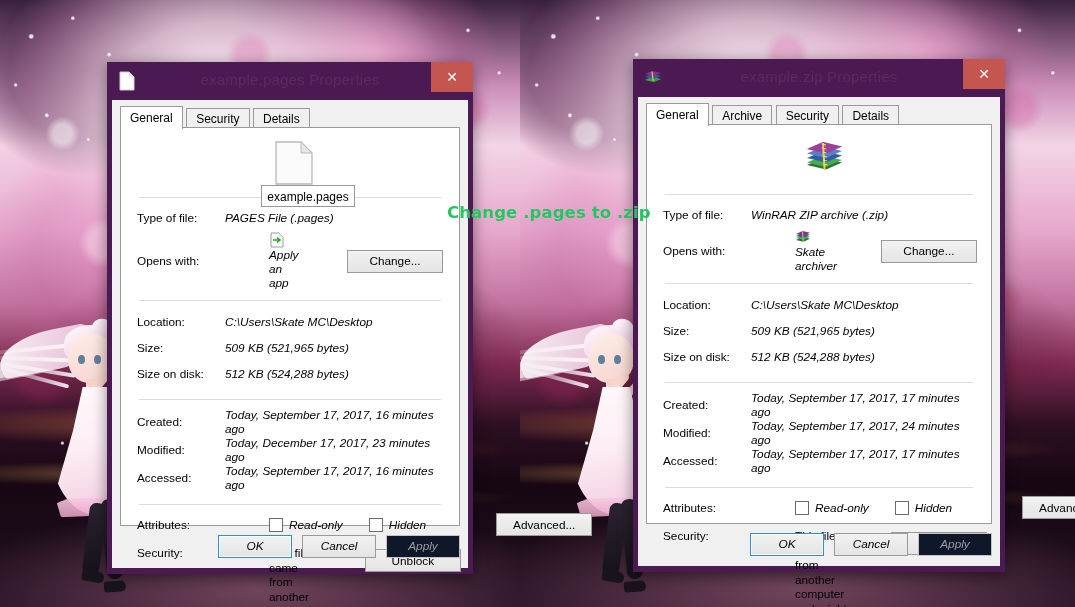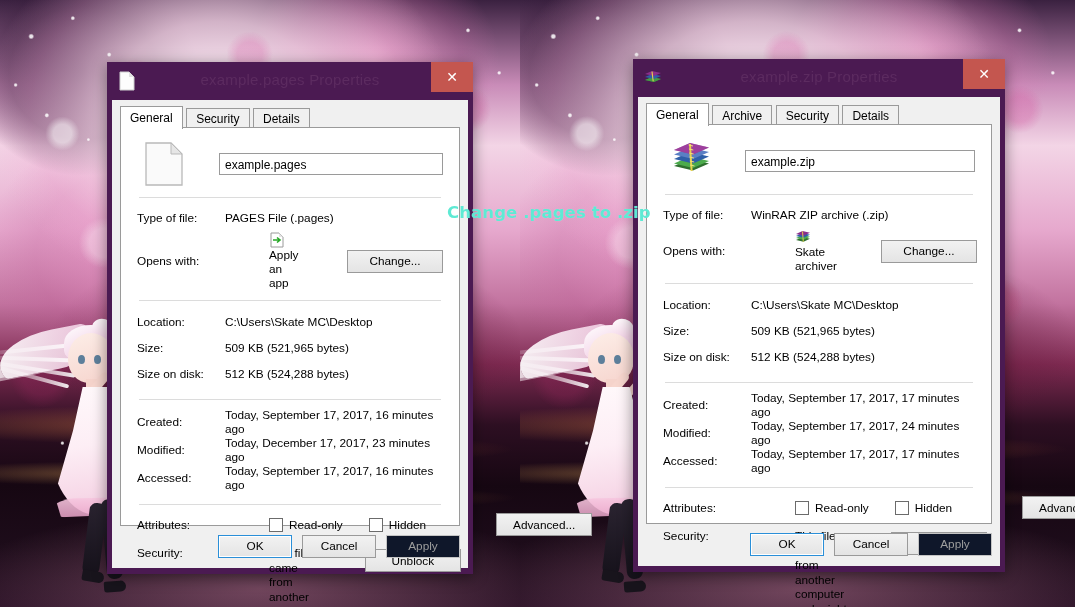--- a/index.html
+++ b/index.html
@@ -122,21 +122,21 @@
   .c-leg.a{left:92px;top:186px;width:17px;height:72px;transform:rotate(7deg);}
   .c-leg.b{left:110px;top:182px;width:16px;height:80px;transform:rotate(-5deg);}
   .c-shoe{position:absolute;background:#18141c;border-radius:3px 8px 8px 4px;height:11px;width:22px;}
   .c-shoe.a{left:88px;top:254px;transform:rotate(10deg);}
   .c-shoe.b{left:110px;top:264px;transform:rotate(-4deg);}
 
   
   .annotation{
     position:absolute;left:447px;top:203px;z-index:40;
     font-family:"DejaVu Sans", sans-serif;
-    font-weight:bold;font-size:16.5px;color:#5eead4;
+    font-weight:bold;font-size:16.5px;color:#22c55e;
     letter-spacing:.1px;white-space:nowrap;
     text-shadow:0 0 1px rgba(255,255,255,.35);
   }
 
   
   .dialog{position:absolute;z-index:20;background:#4b1a52;
      box-shadow:0 3px 14px rgba(0,0,0,.45);}
   .dlg-left{left:107px;top:62px;width:366px;height:512px;}
   .dlg-right{left:633px;top:59px;width:372px;height:513px;}
 
@@ -158,50 +158,50 @@
     font-size:12px;color:#000;background:#f0f0f0;border:1px solid #9a9a9a;
     border-bottom:none;margin-right:-1px;vertical-align:bottom;cursor:default;
     position:relative;}
   .tab.active{background:#fff;height:22px;line-height:22px;z-index:3;}
   .tab-sep{position:absolute;left:8px;right:8px;top:27px;height:1px;background:#9a9a9a;z-index:1;}
 
   .panel{position:absolute;left:8px;right:8px;top:27px;bottom:42px;
     background:#fff;border:1px solid #9a9a9a;border-top:none;}
   .panel-inner{position:relative;padding:14px 16px 0 16px;height:100%;box-sizing:border-box;}
 
-  .name-row{display:flex;align-items:center;height:46px;}
+  .name-row{display:flex;align-items:center;height:46px;flex-direction:column;}
   .file-icon{width:38px;height:44px;margin-left:8px;flex:0 0 auto;}
   .name-input{margin-left:36px;flex:1 1 auto;height:22px;border:1px solid #9a9a9a;
     background:#fff;font-size:12px;color:#000;padding:0 5px;line-height:22px;
     font-family:"Liberation Sans",sans-serif;box-sizing:border-box;}
 
   .hr{height:1px;background:#dcdcdc;margin:10px 2px 8px 2px;}
 
   .info-row{display:flex;align-items:center;min-height:23px;font-size:11.8px;color:#000;}
   .info-label{width:88px;flex:0 0 auto;color:#000;}
-  .info-val{flex:1 1 auto;}
+  .info-val{flex:1 1 auto;font-style:italic;}
   .info-row.with-btn{justify-content:space-between;gap:44px;}
 
   .wbtn{border:1px solid #9a9a9a;background:linear-gradient(180deg,#f2f2f2,#e4e4e4);
     font-size:11.8px;color:#000;height:23px;min-width:96px;padding:0 8px;
     font-family:"Liberation Sans",sans-serif;cursor:pointer;box-sizing:border-box;}
   .wbtn:disabled{color:#9d9d9d;background:#0f172a;border-color:#c4c4c4;cursor:default;}
   .wbtn.default{border:1px solid #2a8fd8;box-shadow:inset 0 0 0 1px #fff;}
 
   .opens-icon{display:inline-block;width:16px;height:16px;vertical-align:-3px;margin-right:7px;}
 
   .chkrow{display:flex;align-items:flex-start;font-size:11.8px;}
   .chkbox{width:12px;height:12px;border:1px solid #6b6b6b;background:#fff;
     display:inline-block;vertical-align:-2px;margin-right:6px;flex:0 0 auto;cursor:pointer;}
   .chk-label{margin-right:26px;white-space:nowrap;cursor:pointer;}
   .sec-text{width:178px;font-size:11.8px;line-height:14.5px;color:#000;}
 
   .footer{position:absolute;left:8px;right:8px;bottom:6px;height:32px;
     display:flex;justify-content:flex-end;align-items:center;gap:10px;}
-  .footer .wbtn{min-width:74px;height:23px;}
+  .footer .wbtn{min-width:74px;height:23px;font-style:italic;}
 
   svg{display:block;}
 </style>
 </head>
 <body>
 
 <div class="desktop">
   <div class="monitor mon-a">
     <div class="wp wp-base"></div>
     <div class="wp wp-tex"></div>
@@ -408,21 +408,20 @@
               <path d="M3 27 l16-7 l19 4.5 l-16 7 z" fill="#2f6f2f"></path>
               <path d="M3 24.5 l16-7 l19 4.5 l-16 7 z" fill="#4cab4c"></path>
               <path d="M3 20 l16-7 l19 4.5 l-16 7 z" fill="#2f5fa8"></path>
               <path d="M3 15.5 l16-7 l19 4.5 l-16 7 z" fill="#5a7fc4"></path>
               <path d="M3 11 l16-7 l19 4.5 l-16 7 z" fill="#8a2f8a"></path>
               <path d="M3 11 l16-7 l19 4.5 l-16 7 z" fill="#b04fb0" opacity=".5"></path>
               <path d="M19 5 l1.6 27" stroke="#e8d24a" stroke-width="2" fill="none"></path>
               <path d="M17.6 6 l4.4 1 M17.9 10 l4.4 1 M18.2 14 l4.4 1 M18.5 18 l4.4 1 M18.8 22 l4.4 1 M19.1 26 l4.4 1" stroke="#f3e07a" stroke-width="1" fill="none"></path>
             </svg>
           </span>
-          <div class="name-input">example.zip</div>
         </div>
 
         <div class="hr"></div>
 
         <div class="info-row">
           <span class="info-label">Type of file:</span>
           <span class="info-val">WinRAR ZIP archive (.zip)</span>
         </div>
 
         <div class="info-row with-btn" style="margin-top:3px;">

